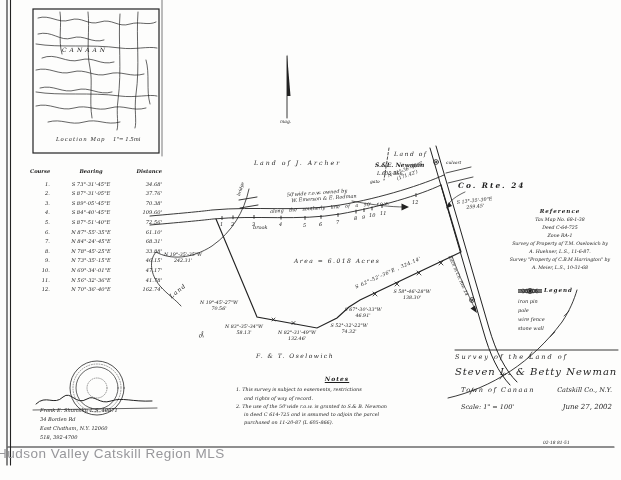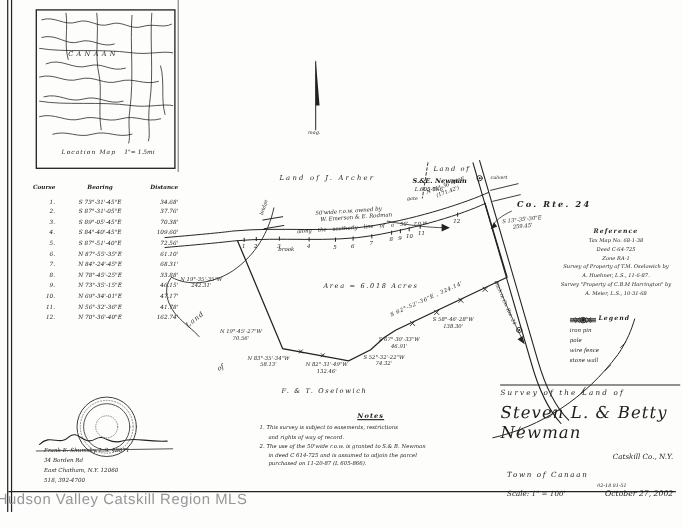--- a/index.html
+++ b/index.html
@@ -16,21 +16,21 @@
   .cd{width:32px;text-align:right;}
   .refblock{position:absolute;left:498px;top:207px;width:124px;text-align:center;
             font-size:4.7px;font-style:italic;line-height:8px;}
   .refblock .rtitle{font-size:5.6px;letter-spacing:1px;font-weight:bold;margin-bottom:1px;}
   .legend{position:absolute;left:518px;top:287px;width:96px;font-size:5px;font-style:italic;}
   .legend .ltitle{font-size:5.6px;letter-spacing:1px;font-weight:bold;margin-left:26px;margin-bottom:3px;}
   .lrow{display:flex;align-items:center;height:9px;}
   .lsym{width:24px;margin-right:8px;flex:none;}
   .tblock{position:absolute;left:455px;top:353px;width:163px;font-style:italic;}
   .tblock .theading{font-size:6.5px;letter-spacing:2px;}
-  .tblock .towner{font-size:15px;letter-spacing:1px;margin-top:5px;}
+  .tblock .towner{font-size:10px;letter-spacing:1px;margin-top:5px;}
   .trow{display:flex;justify-content:space-between;padding:0 6px;margin-top:9px;font-size:6.5px;}
   .notes{position:absolute;left:236px;top:375px;width:202px;font-size:4.9px;font-style:italic;line-height:8.3px;}
   .notes .ntitle{text-align:center;font-size:6px;letter-spacing:1px;font-weight:bold;
                  text-decoration:underline;margin-bottom:2px;}
   .notes .ind{padding-left:8px;}
   .surv{position:absolute;left:40px;top:406px;font-size:5.1px;font-style:italic;line-height:9px;}
   .wm{position:absolute;left:-3px;top:446px;font-family:"Liberation Sans",sans-serif;
       font-size:13.5px;color:#97979b;font-style:normal;letter-spacing:.5px;}
   .num{position:absolute;font-size:5px;font-style:italic;}
 </style>
@@ -233,21 +233,21 @@
   <div class="lbl" style="left:287px;top:189px;font-size:5px;transform:rotate(-4deg);">
     <div>50'wide r.o.w. owned by</div>
     <div style="padding-left:4px;">W. Emerson &amp; E. Rodman</div>
   </div>
   <div class="lbl" style="left:270px;top:209px;font-size:4.8px;word-spacing:4px;transform:rotate(-4deg);transform-origin:left top;">along  the  southerly  line  of  a  50' r.o.w.</div>
 
   <div class="lbl" style="left:236px;top:195px;font-size:4.4px;transform:rotate(-72deg);transform-origin:left top;">bridge</div>
   <div class="lbl" style="left:253px;top:224px;font-size:5px;">brook</div>
   <div class="lbl" style="left:370px;top:179px;font-size:4.4px;">gate</div>
   <div class="lbl" style="left:446px;top:160px;font-size:4.3px;">culvert</div>
-  <div class="lbl" style="left:470px;top:181px;font-size:7.4px;letter-spacing:2px;font-weight:bold;">Co.  Rte.  24</div>
+  <div class="lbl" style="left:458px;top:181px;font-size:7.4px;letter-spacing:2px;font-weight:bold;">Co.  Rte.  24</div>
   <div class="lbl" style="left:452px;top:255px;font-size:4.4px;transform:rotate(66deg);transform-origin:left top;">ditch in Co. Rte. 24</div>
 
   <div class="lbl" style="left:294px;top:257px;font-size:6px;letter-spacing:1.5px;">Area = 6.018  Acres</div>
 
   <div class="lbl c" style="left:158px;top:252px;width:50px;font-size:4.8px;">
     <div>N 19°-35'-35"W</div>
     <div>242.31'</div>
   </div>
   <div class="lbl c" style="left:196px;top:300px;width:46px;font-size:4.8px;">
     <div>N 19°-45'-27"W</div>
@@ -344,26 +344,26 @@
         <path d="M3,2.5 L5,5.5 M8,2.5 L10,5.5 M13,2.5 L15,5.5 M18,2.5 L20,5.5" stroke="#222" stroke-width="0.7"></path>
       </svg>
       <span>stone wall</span>
     </div>
   </div>
 
   <div class="tblock">
     <div class="theading">Survey  of  the  Land  of</div>
     <div class="towner">Steven L. &amp; Betty Newman</div>
     <div class="trow">
-      <span style="letter-spacing:1.5px;margin-top:17px;">Town  of  Canaan</span>
+      <span style="letter-spacing:1.5px;">Town  of  Canaan</span>
       <span>Catskill Co., N.Y.</span>
     </div>
     <div class="trow">
       <span>Scale: 1" = 100'</span>
-      <span style="font-size:7px;">October 27, 2002</span>
+      <span style="font-size:7px;">June 27, 2002</span>
     </div>
   </div>
 
   <div class="notes">
     <div class="ntitle">Notes</div>
     <div>1. This survey is subject to easements, restrictions</div>
     <div class="ind">and rights of way of record.</div>
     <div>2. The use of the 50'wide r.o.w. is granted to S.&amp; B. Newman</div>
     <div class="ind">in deed C 614-725 and is assumed to adjoin the parcel</div>
     <div class="ind">purchased on 11-20-87 (L 605-866).</div>

